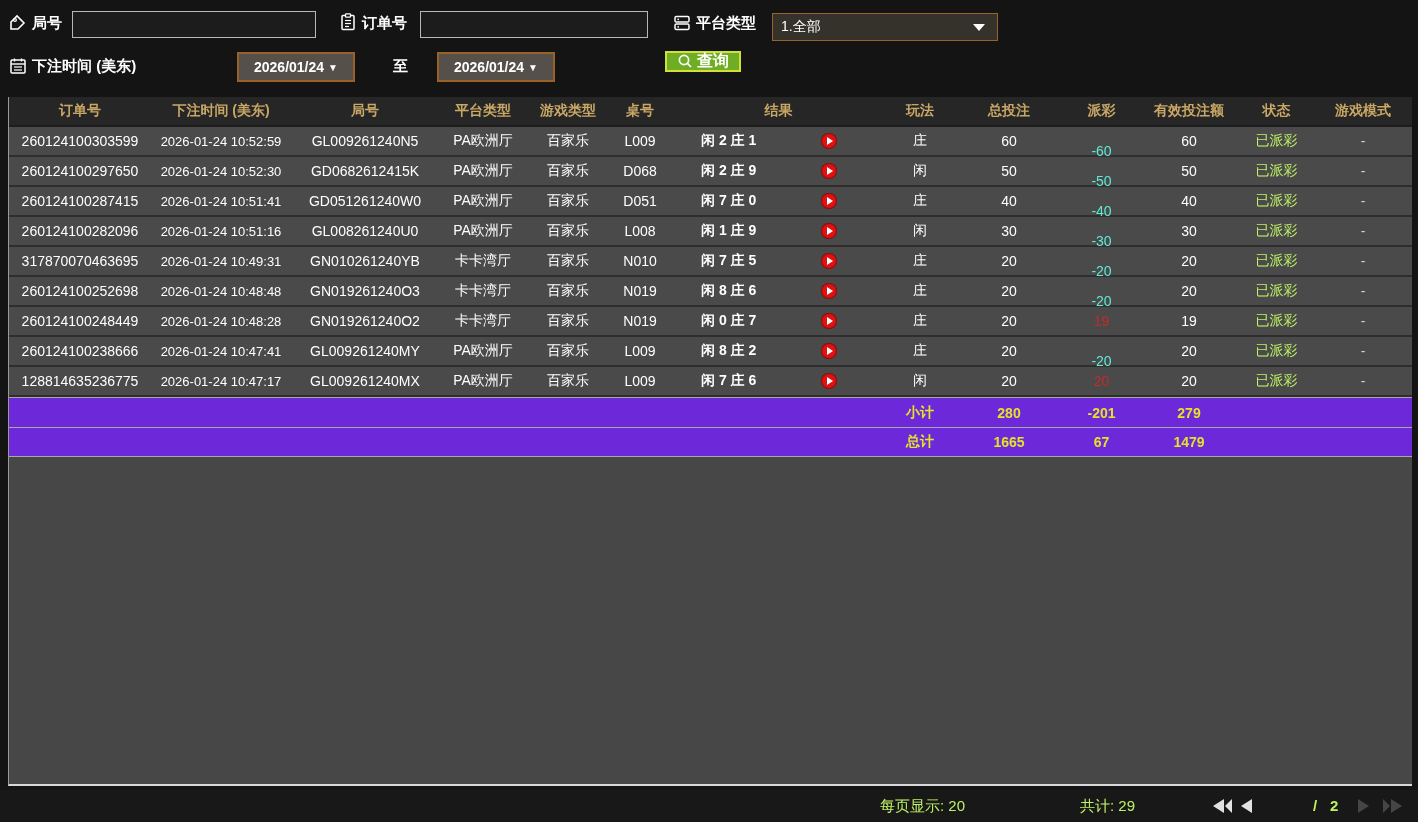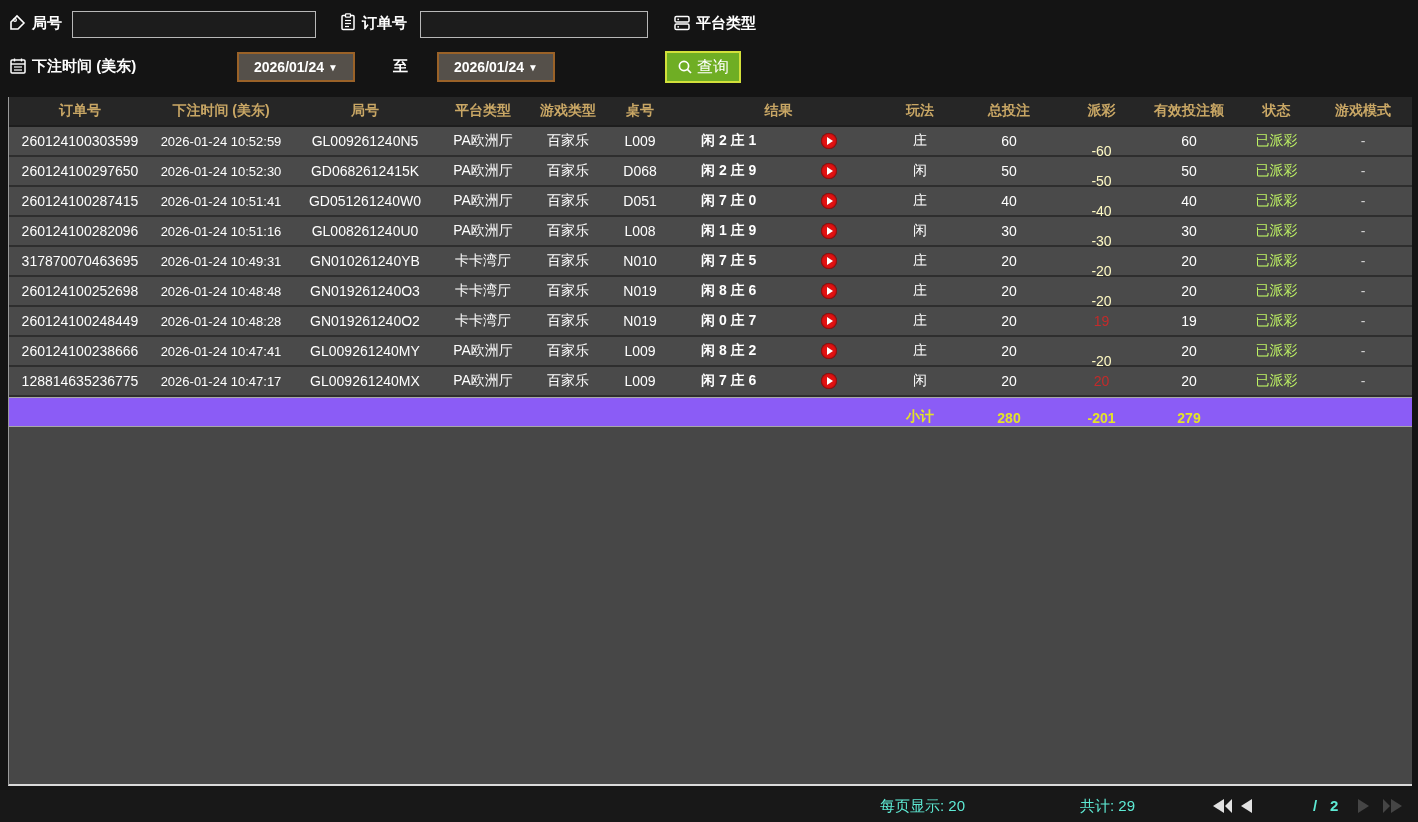--- a/index.html
+++ b/index.html
@@ -25,22 +25,22 @@
   }
   .select-box .sel-val { font-size:14px; color:#fff; flex:1; }
   .sel-arrow { width:0; height:0; border-left:6px solid transparent; border-right:6px solid transparent; border-top:7px solid #fff; margin-right:4px; }
   .date-btn {
     position:absolute; top:52px; width:118px; height:30px; background:#55504a;
     border:2px solid #9a6228; color:#fff; font-size:14px; font-weight:bold;
     display:flex; align-items:center; justify-content:center; gap:4px; cursor:pointer;
   }
   .date-arrow { font-size:10px; }
   .query-btn {
-    position:absolute; left:665px; top:51px; width:76px; height:32px;
-    background:#6fae24; border:2px solid #d2e03a; color:#fff; font-size:16px; font-weight:normal;
+    position:absolute; left:665px; top:51px; width:76px; height:21px;
+    background:#6fae24; border:2px solid #d2e03a; color:#fff; font-size:16px; font-weight:bold;
     display:flex; align-items:center; justify-content:center; gap:3px; cursor:pointer;
   }
   
   .grid {
     position:absolute; left:8px; top:97px; width:1404px; height:689px;
     background:#474747; border-left:1px solid #9a9a9a; border-bottom:2px solid #d8d8d8;
   }
   .trow { display:flex; height:30px; align-items:center; background:#4a4a4a; border-bottom:2px solid #2e2e2e; }
   .thead { background:#262626; border-bottom:2px solid #1d1d1d; }
   .thead .cell { color:#c9a765; font-weight:bold; }
@@ -51,30 +51,30 @@
   .thead .c1{font-size:14px}
   .result-cell { position:relative; text-align:left;font-weight:bold; }
   .result-text { margin-left:30px; }
   .play-btn {
     position:absolute; left:150px; top:50%; transform:translateY(-50%);
     width:16px; height:16px; border-radius:50%; background:#e01212;
     display:flex; align-items:center; justify-content:center; cursor:pointer;
     box-shadow:0 0 2px #000 inset;
   }
   .play-tri { width:0; height:0; border-top:4px solid transparent; border-bottom:4px solid transparent; border-left:6px solid #fff; margin-left:2px; }
-  .green { color:#fef9c3;margin-top:20px; }
+  .green { color:#5eead4;margin-top:20px; }
   .red { color:#c32b2b; }
   .status-paid { color:#bef264;font-family:Liberation Serif, serif; }
   .mode-dash { color:#cfcfcf; }
-  .sumrow { background:#8b5cf6; border-top:1px solid #a8a8a8; border-bottom:none;align-items:flex-end; }
+  .sumrow { background:#6d28d9; border-top:1px solid #a8a8a8; border-bottom:none; }
   .sumrow:last-of-type { border-bottom:1px solid #a8a8a8; }
   .sumrow .cell { color:#e3e329; font-weight:bold; }
   
   .pagebar { position:absolute; left:0; top:790px; width:1418px; height:32px; background:#181818; }
-  .pg-text { position:absolute; top:7px; font-size:15px; color:#5eead4; white-space:nowrap; }
+  .pg-text { position:absolute; top:7px; font-size:15px; color:#bef264; white-space:nowrap; }
   .pg-btn { position:absolute; top:9px; display:flex; align-items:center; cursor:pointer; }
   .tri-l { width:0; height:0; border-top:7px solid transparent; border-bottom:7px solid transparent; border-right:11px solid #e2e2e2; }
   .tri-r { width:0; height:0; border-top:7px solid transparent; border-bottom:7px solid transparent; border-left:11px solid #454545; }
   .dbl { gap:1px; }
   svg { display:block; }
 </style>
 </head>
 <body>
 
 <div class="toolbar">
@@ -101,20 +101,24 @@
 
   <span class="tb-icon" style="left:672px;top:13px;">
     <svg width="20" height="20" viewBox="0 0 20 20">
         <rect x="3" y="3.5" width="14" height="5.6" rx="1.4" fill="none" stroke="#fff" stroke-width="1.5"></rect>
         <rect x="3" y="11" width="14" height="5.6" rx="1.4" fill="none" stroke="#fff" stroke-width="1.5"></rect>
         <circle cx="6.2" cy="6.3" r="0.9" fill="#fff"></circle>
         <circle cx="6.2" cy="13.8" r="0.9" fill="#fff"></circle>
       </svg>
   </span>
   <span class="tb-label" style="left:696px;top:14px;">平台类型</span>
+  <div class="select-box">
+    <span class="sel-val">1.全部</span>
+    <span class="sel-arrow"></span>
+  </div>
 
   <span class="tb-icon" style="left:8px;top:56px;">
     <svg width="20" height="20" viewBox="0 0 20 20">
         <rect x="3" y="4" width="14" height="13" rx="1" fill="none" stroke="#fff" stroke-width="1.5"></rect>
         <line x1="3" y1="8" x2="17" y2="8" stroke="#fff" stroke-width="1.4"></line>
         <line x1="6.5" y1="2.5" x2="6.5" y2="5.5" stroke="#fff" stroke-width="1.4"></line>
         <line x1="13.5" y1="2.5" x2="13.5" y2="5.5" stroke="#fff" stroke-width="1.4"></line>
         <line x1="6" y1="11" x2="14" y2="11" stroke="#fff" stroke-width="1.2"></line>
         <line x1="6" y1="14" x2="14" y2="14" stroke="#fff" stroke-width="1.2"></line>
       </svg>
@@ -357,20 +361,35 @@
     <div class="cell c4"></div>
       <div class="cell c5"></div>
     <div class="cell c6"></div>
     <div class="cell c7">小计</div>
     <div class="cell c8">280</div>
     <div class="cell c9">-201</div>
     <div class="cell c10">279</div>
     <div class="cell c11"></div>
       <div class="cell c12"></div>
   </div>
+  <div class="trow sumrow">
+    <div class="cell c0"></div>
+      <div class="cell c1"></div>
+    <div class="cell c2"></div>
+      <div class="cell c3"></div>
+    <div class="cell c4"></div>
+      <div class="cell c5"></div>
+    <div class="cell c6"></div>
+    <div class="cell c7">总计</div>
+    <div class="cell c8">1665</div>
+    <div class="cell c9">67</div>
+    <div class="cell c10">1479</div>
+    <div class="cell c11"></div>
+      <div class="cell c12"></div>
+  </div>
 </div>
 
 <div class="pagebar">
   <span class="pg-text" style="left:880px;">每页显示: 20</span>
   <span class="pg-text" style="left:1080px;">共计: 29</span>
   <span class="pg-btn dbl" style="left:1213px;">
       <span class="tri-l"></span>
       <span class="tri-l" style="border-right-width:7px;"></span>
     </span>
   <span class="pg-btn" style="left:1241px;">

